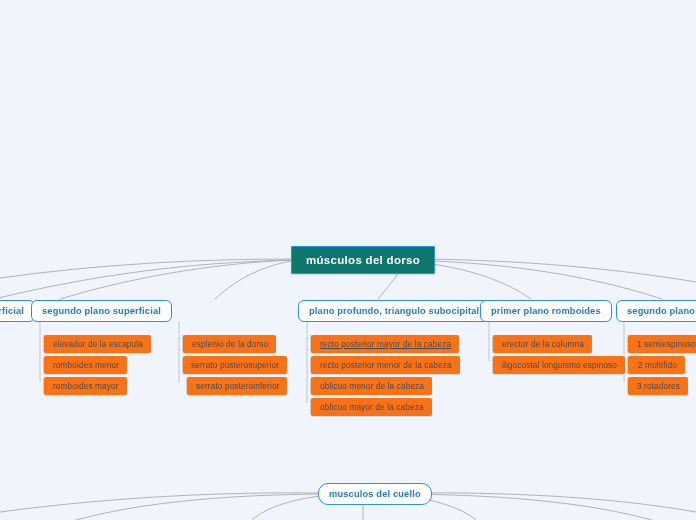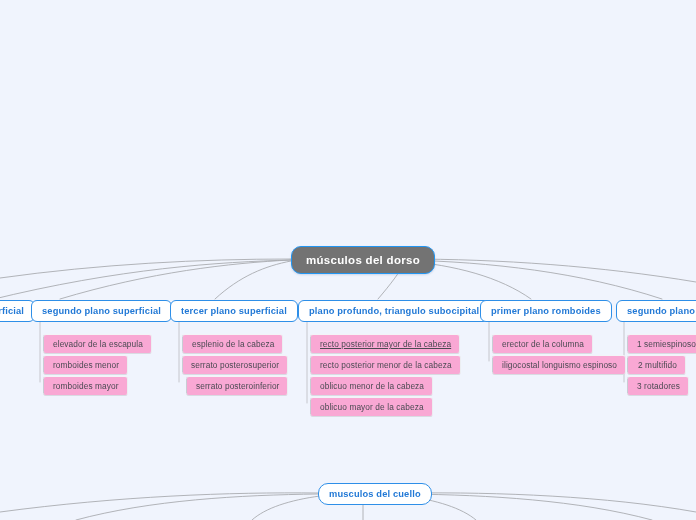--- a/index.html
+++ b/index.html
@@ -24,23 +24,23 @@
     left: 0;
     top: 0;
     width: 696px;
     height: 520px;
     pointer-events: none;
   }
 
   
   .root-node {
     position: absolute;
-    background: #737373;
+    background: #0f766e;
     border: 1px solid #2196f3;
-    border-radius: 10px;
+    border-radius: 1px;
     color: #ffffff;
     font-size: 11.5px;
     font-weight: bold;
     letter-spacing: 0.3px;
     padding: 7px 14px;
     white-space: nowrap;
     box-sizing: border-box;
     box-shadow: 0 1px 2px rgba(40,80,140,0.18);
   }
 
@@ -55,21 +55,21 @@
     font-weight: bold;
     letter-spacing: 0.15px;
     padding: 5px 10px;
     white-space: nowrap;
     box-sizing: border-box;
   }
 
   
   .leaf-node {
     position: absolute;
-    background: #f9a8d4;
+    background: #f97316;
     color: #4a4a52;
     font-size: 8.3px;
     letter-spacing: 0.1px;
     padding: 4px 8px 4px 9px;
     white-space: nowrap;
     box-sizing: border-box;
     border-top: 1px solid #f3f4f7;
     border-left: 1px solid #dcdee4;
     border-right: 1px solid #eceef2;
     border-bottom: 1px solid #d9dbe2;
@@ -127,22 +127,21 @@
 
   <div class="root-node" style="left:291px; top:246px;">músculos del dorso</div>
 
   <div class="branch-node" style="left:-96px; top:300px;">primer plano superficial</div>
 
   <div class="branch-node" style="left:31px; top:300px;">segundo plano superficial</div>
   <div class="leaf-node" style="left:43px; top:334px;">elevador de la escapula</div>
   <div class="leaf-node" style="left:43px; top:355px;">romboides menor</div>
   <div class="leaf-node" style="left:43px; top:376px;">romboides mayor</div>
 
-  <div class="branch-node" style="left:170px; top:300px;">tercer plano superficial</div>
-  <div class="leaf-node" style="left:182px; top:334px;">esplenio de la cabeza</div>
+  <div class="leaf-node" style="left:182px; top:334px;">esplenio de la dorso</div>
   <div class="leaf-node" style="left:182px; top:355px;padding-left:8px;">serrato posterosuperior</div>
   <div class="leaf-node" style="left:186px; top:376px;">serrato posteroinferior</div>
 
   <div class="branch-node" style="left:298px; top:300px;">plano profundo, triangulo subocipital</div>
   <div class="leaf-node" style="left:310px; top:334px;text-decoration:underline;">recto posterior mayor de la cabeza</div>
   <div class="leaf-node" style="left:310px; top:355px;">recto posterior menor de la cabeza</div>
   <div class="leaf-node" style="left:310px; top:376px;">oblicuo menor de la cabeza</div>
   <div class="leaf-node" style="left:310px; top:397px;">oblicuo mayor de la cabeza</div>
 
   <div class="branch-node" style="left:480px; top:300px;">primer plano romboides</div>

